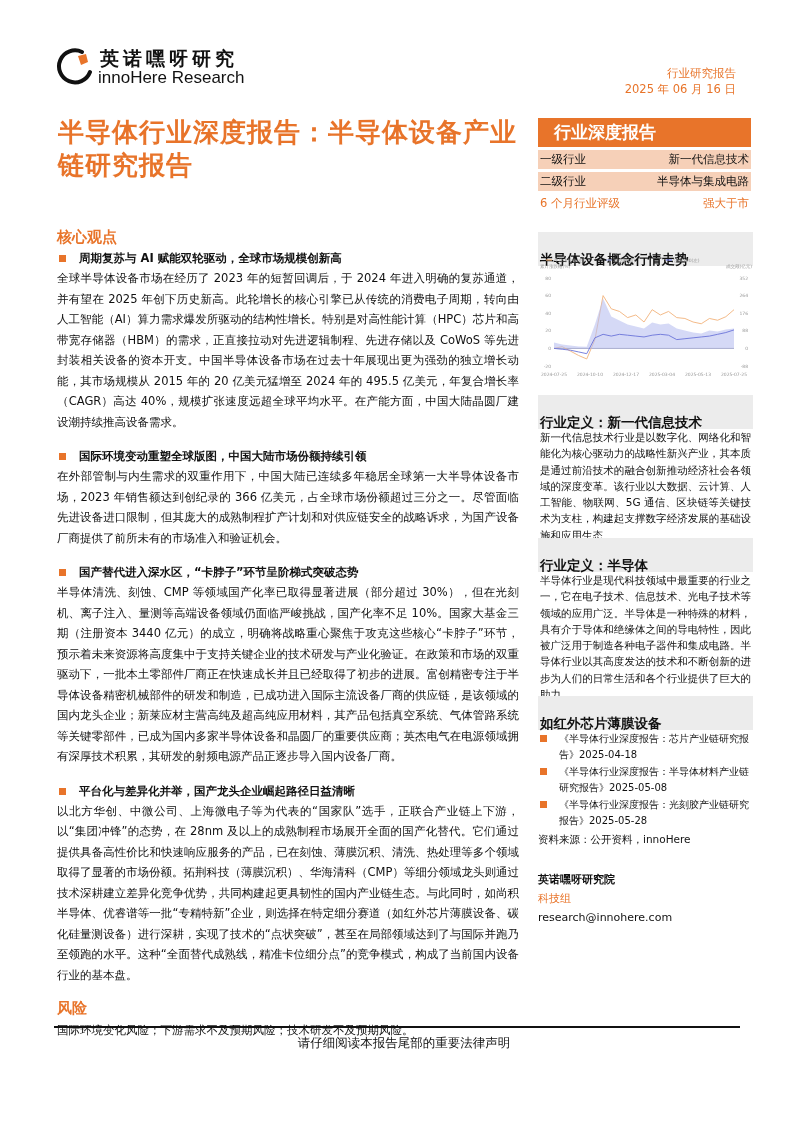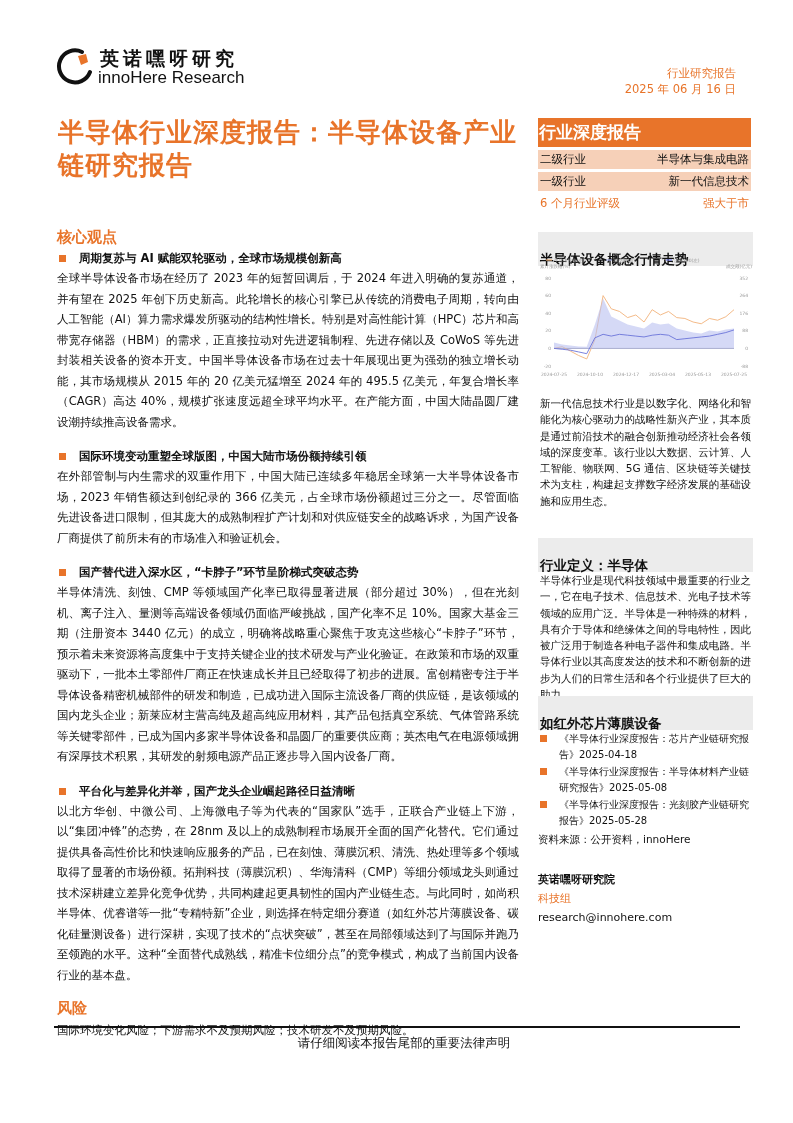--- a/index.html
+++ b/index.html
@@ -12,21 +12,21 @@
   .logo-mark { position: absolute; left: 0; top: 2px; width: 40px; height: 40px; }
   .logo-cn { position: absolute; left: 44px; top: 2px; font-size: 19px; font-weight: bold; letter-spacing: 4px; color: #111; }
   .logo-en { position: absolute; left: 42px; top: 24px; font-size: 17px; color: #111; font-family: "Liberation Sans", sans-serif; }
   .top-right { position: absolute; right: 57px; top: 65px; text-align: right; font-size: 11.5px; color: #e8742a; line-height: 16px; }
 
   
   .main-title { position: absolute; left: 58px; top: 116px; width: 460px; font-size: 26px; font-weight: bold; color: #e8742a; line-height: 33px; letter-spacing: 1px; }
 
   
   .info-box { position: absolute; left: 538px; top: 118px; width: 213px; }
-  .info-head { background: #e8742a; color: #fff; font-size: 17px; font-weight: bold; padding: 3px 1px; height: 29px; }
+  .info-head { background: #e8742a; color: #fff; font-size: 17px; font-weight: bold; padding: 3px 16px; height: 29px; }
   .info-row { display: flex; justify-content: space-between; background: #f6d0b8; font-size: 11.5px; padding: 0 2px; height: 19px; line-height: 19px; margin-top: 3px; color: #111; }
   .info-row.plain { background: transparent; color: #e8742a; }
 
   
   .left { position: absolute; left: 57px; top: 228px; width: 462px; }
   .sec-title { font-size: 15px; font-weight: bold; color: #e8742a; margin-bottom: 2px; }
   .point-head { display: flex; align-items: center; font-size: 11.5px; font-weight: bold; height: 19px; margin-top: 1px; }
   .bullet { display: inline-block; width: 7px; height: 7px; background: #e8742a; margin: 0 13px 0 2px; }
   .para { font-size: 11.5px; line-height: 20.5px; text-align: justify; color: #111; }
   .gap { height: 14px; }
@@ -58,26 +58,26 @@
 <div class="top-right">
   <div>行业研究报告</div>
   <div>2025 年 06 月 16 日</div>
 </div>
 
 <div class="main-title">半导体行业深度报告：半导体设备产业链研究报告</div>
 
 <div class="info-box">
   <div class="info-head">行业深度报告</div>
   <div class="info-row">
+    <span>一级行业</span>
+    <span>新一代信息技术</span>
+  </div>
+  <div class="info-row">
     <span>二级行业</span>
     <span>半导体与集成电路</span>
-  </div>
-  <div class="info-row">
-    <span>一级行业</span>
-    <span>新一代信息技术</span>
   </div>
   <div class="info-row plain">
     <span>6 个月行业评级</span>
     <span>强大于市</span>
   </div>
 </div>
 
 <div class="left">
   <div class="sec-title">核心观点</div>
 
@@ -143,20 +143,21 @@
       <text x="160" y="120" font-size="4.5" fill="#999" text-anchor="middle" font-family="DejaVu Sans, sans-serif">2025-05-13</text>
       <text x="196" y="120" font-size="4.5" fill="#999" text-anchor="middle" font-family="DejaVu Sans, sans-serif">2025-07-25</text>
       <line x1="16" y1="92.4" x2="196" y2="92.4" stroke="#8c8fb0" stroke-width="0.8"></line>
       <path d="M16,92.4 L24.18181818181818,90.64 L32.36363636363636,95.03999999999999 L40.54545454545455,99.44 L48.72727272727273,102.96 L56.90909090909091,83.6 L65.0909090909091,39.599999999999994 L73.27272727272728,52.8 L81.45454545454545,55.44 L89.63636363636364,61.599999999999994 L97.81818181818181,58.96 L106,66 L114.18181818181819,53.68 L122.36363636363636,58.96 L130.54545454545456,55.44 L138.72727272727275,61.599999999999994 L146.9090909090909,62.48 L155.0909090909091,66 L163.27272727272728,67.76 L171.45454545454547,62.48 L179.63636363636363,64.24 L187.8181818181818,60.72 L196,53.68" fill="none" stroke="#f2b27a" stroke-width="0.9"></path>
       <path d="M16,92.4 L16,86.4 L24.18181818181818,88.4 L32.36363636363636,89.4 L40.54545454545455,90.4 L48.72727272727273,90.8 L56.90909090909091,68.4 L65.0909090909091,42.400000000000006 L73.27272727272728,60.400000000000006 L81.45454545454545,64.4 L89.63636363636364,68.4 L97.81818181818181,70.4 L106,72.4 L114.18181818181819,66.4 L122.36363636363636,68.4 L130.54545454545456,67.4 L138.72727272727275,72.4 L146.9090909090909,74.4 L155.0909090909091,76.4 L163.27272727272728,77.4 L171.45454545454547,74.4 L179.63636363636363,75.4 L187.8181818181818,73.4 L196,72.4 L196,92.4 Z" fill="#b9bff0" fill-opacity="0.6" stroke="none"></path>
       <path d="M16,92.4 L24.18181818181818,93.28 L32.36363636363636,94.16 L40.54545454545455,95.92 L48.72727272727273,97.68 L56.90909090909091,81.84 L65.0909090909091,78.32 L73.27272727272728,80.08 L81.45454545454545,78.32 L89.63636363636364,79.2 L97.81818181818181,80.08 L106,80.96 L114.18181818181819,79.2 L122.36363636363636,78.32 L130.54545454545456,79.2 L138.72727272727275,83.6 L146.9090909090909,82.72 L155.0909090909091,81.84 L163.27272727272728,80.96 L171.45454545454547,80.08 L179.63636363636363,78.32 L187.8181818181818,76.56 L196,73.92" fill="none" stroke="#6b74d9" stroke-width="0.9"></path>
     </svg>
 </div>
 
 <div class="right" style="top:395px;">
+  <div class="rhead">行业定义：新一代信息技术</div>
   <p class="rpara">新一代信息技术行业是以数字化、网络化和智能化为核心驱动力的战略性新兴产业，其本质是通过前沿技术的融合创新推动经济社会各领域的深度变革。该行业以大数据、云计算、人工智能、物联网、5G 通信、区块链等关键技术为支柱，构建起支撑数字经济发展的基础设施和应用生态。</p>
 </div>
 
 <div class="right" style="top:538px;">
   <div class="rhead">行业定义：半导体</div>
   <p class="rpara">半导体行业是现代科技领域中最重要的行业之一，它在电子技术、信息技术、光电子技术等领域的应用广泛。半导体是一种特殊的材料，具有介于导体和绝缘体之间的导电特性，因此被广泛用于制造各种电子器件和集成电路。半导体行业以其高度发达的技术和不断创新的进步为人们的日常生活和各个行业提供了巨大的助力。</p>
 </div>
 
 <div class="right" style="top:696px;">
   <div class="rhead">如红外芯片薄膜设备</div>

